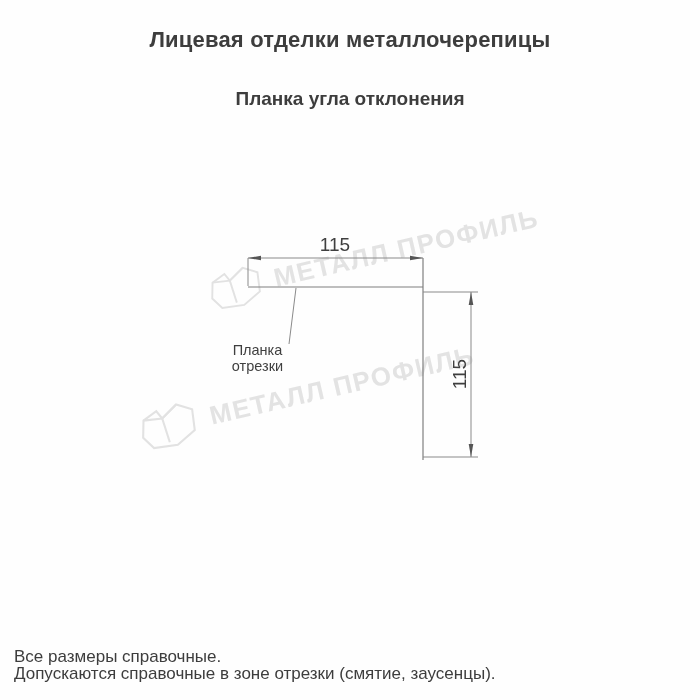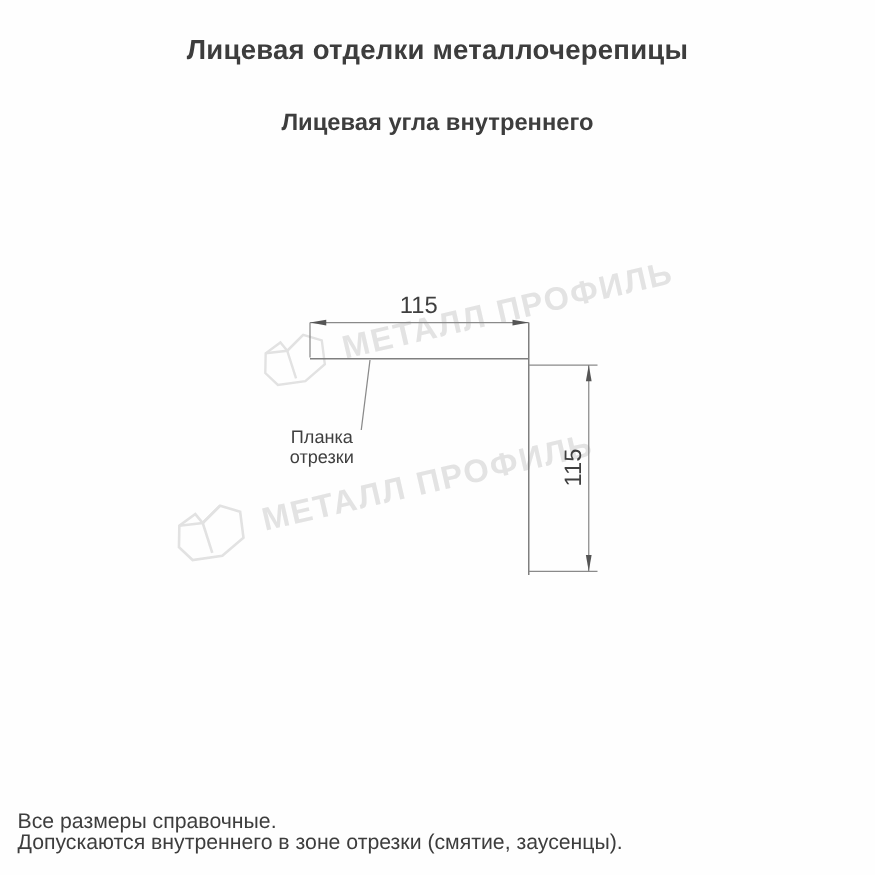--- a/index.html
+++ b/index.html
@@ -100,29 +100,29 @@
     <line class="dline" x1="423" y1="292" x2="478" y2="292"></line>
     <line class="dline" x1="423" y1="457" x2="478" y2="457"></line>
     <polygon class="arrow" points="471,292 468.7,305 473.3,305"></polygon>
     <polygon class="arrow" points="471,457 468.7,444 473.3,444"></polygon>
 
     <line class="dline" x1="296" y1="288" x2="289" y2="344"></line>
   </svg>
 
   <div class="title">Лицевая отделки металлочерепицы</div>
   <div class="subtitle">
-    <div>Лицевая угла внутреннего</div>
+    <div>Планка угла отклонения</div>
   </div>
 
   <div class="dim-label dim-top">115</div>
   <div class="dim-label dim-right">115</div>
 
   <div class="face-label">
     <div>Планка</div>
     <div>отрезки</div>
   </div>
 
   <div class="footer">
     <div>Все размеры справочные.</div>
-    <div>Допускаются внутреннего в зоне отрезки (смятие, заусенцы).</div>
+    <div>Допускаются справочные в зоне отрезки (смятие, заусенцы).</div>
   </div>
 
 </div>
 
 </body></html>

